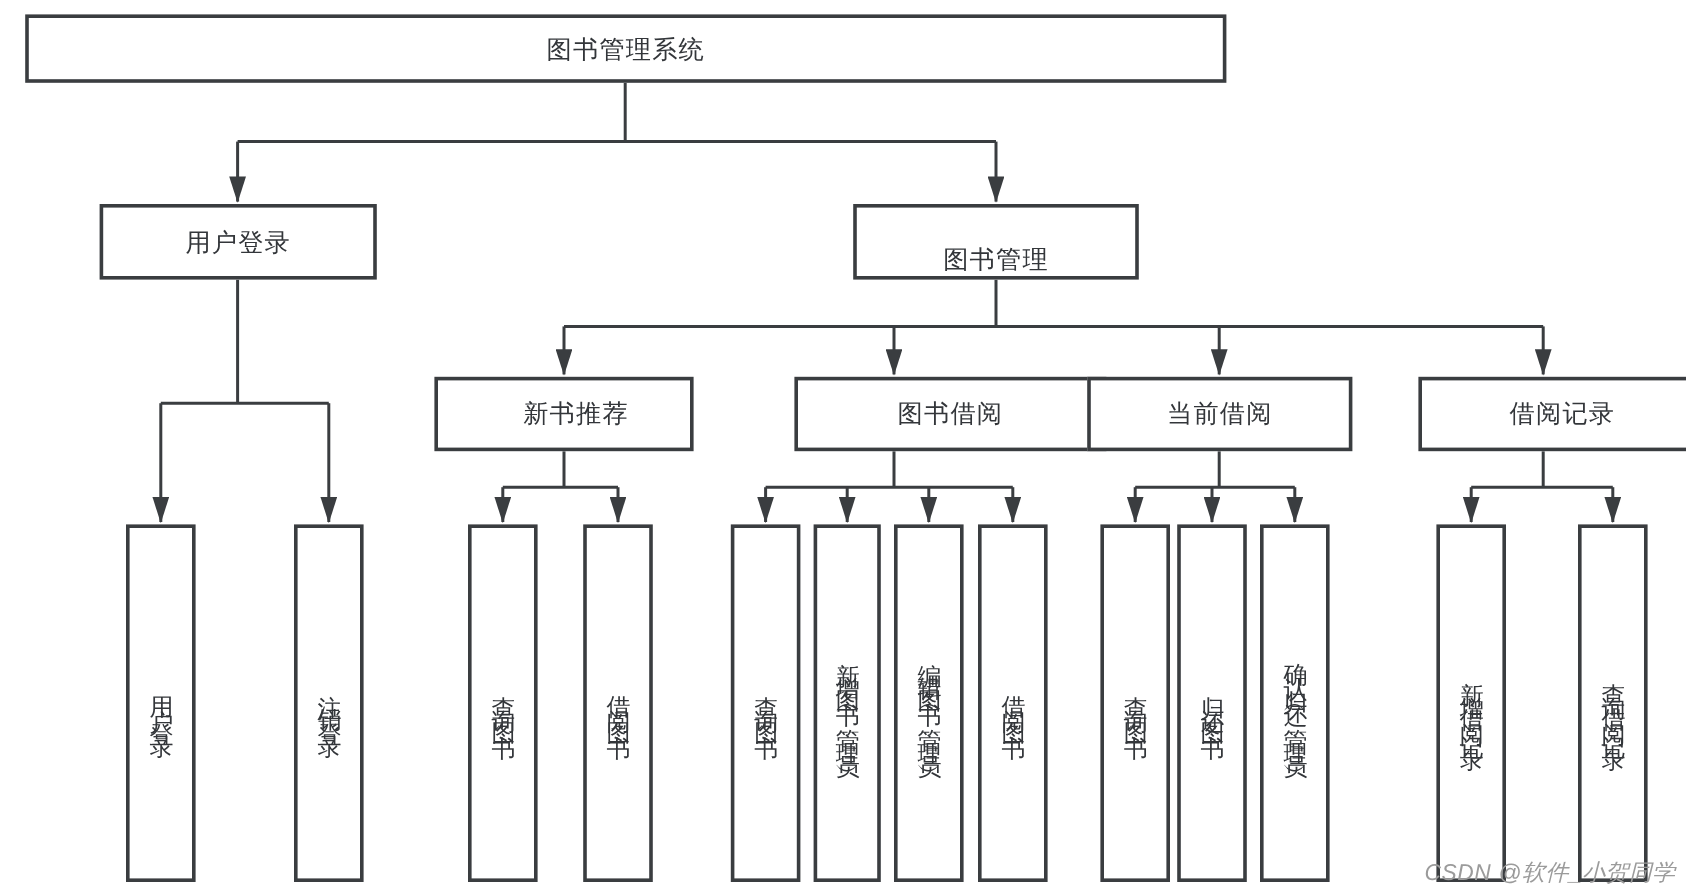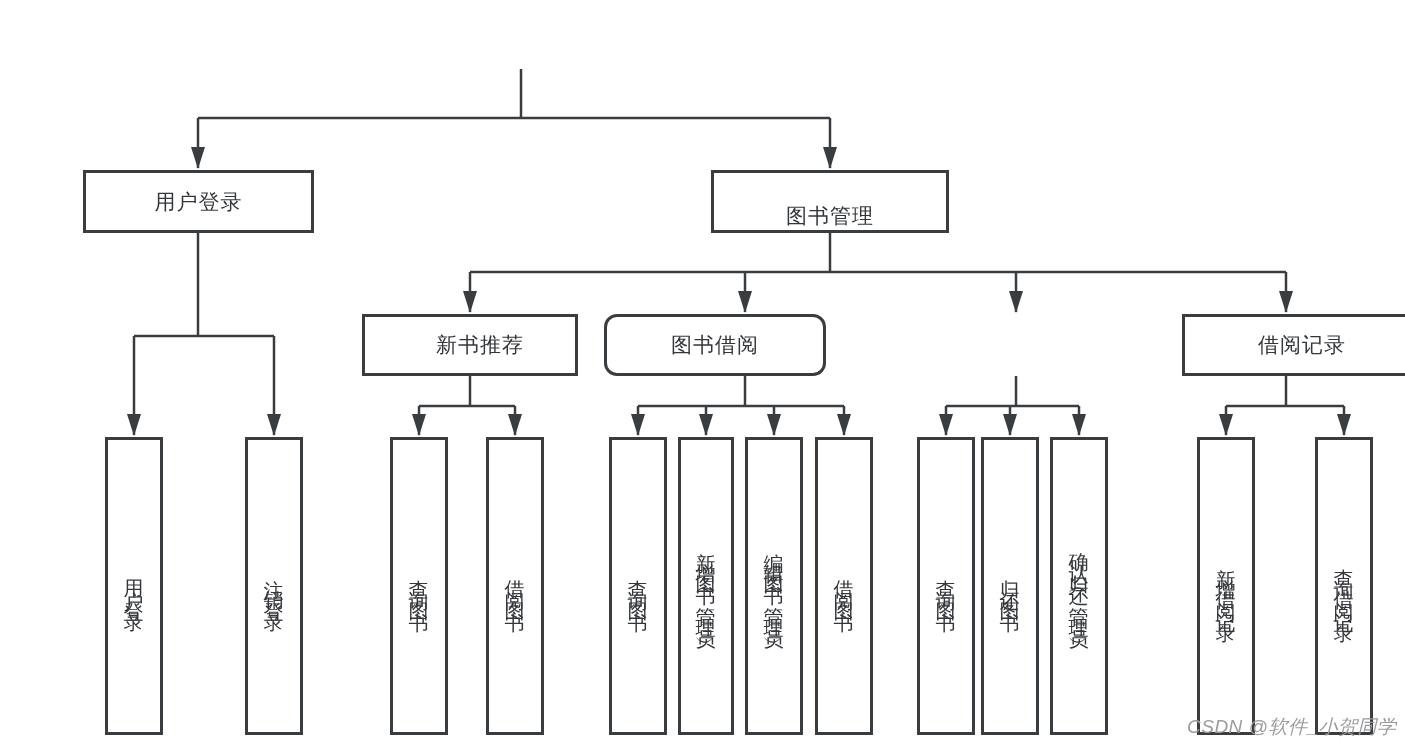--- a/index.html
+++ b/index.html
@@ -100,33 +100,39 @@
     <line x1="946" y1="406" x2="946" y2="435" marker-end="url(#ah)"></line>
     <line x1="1010" y1="406" x2="1010" y2="435" marker-end="url(#ah)"></line>
     <line x1="1079" y1="406" x2="1079" y2="435" marker-end="url(#ah)"></line>
 
     <line x1="1286" y1="376" x2="1286" y2="406"></line>
     <line x1="1226" y1="406" x2="1344" y2="406"></line>
     <line x1="1226" y1="406" x2="1226" y2="435" marker-end="url(#ah)"></line>
     <line x1="1344" y1="406" x2="1344" y2="435" marker-end="url(#ah)"></line>
   </svg>
 
+  <div class="node hbox" style="left:21px; top:12px; width:1001px; height:57px;">
+    <span>图书管理系统</span>
+  </div>
 
   <div class="node hbox" style="left:83px; top:170px; width:231px; height:63px;">
     <span>用户登录</span>
   </div>
   <div class="node hbox" style="left:711px; top:170px; width:238px; height:63px;align-items:flex-end;">
     <span>图书管理</span>
   </div>
 
   <div class="node hbox" style="left:362px; top:314px; width:216px; height:62px;padding-left:20px;">
     <span>新书推荐</span>
   </div>
-  <div class="node hbox" style="left:604px; top:314px; width:222px; height:62px;border-radius:13px;">
+  <div class="node hbox" style="left:662px; top:314px; width:260px; height:62px;">
     <span>图书借阅</span>
+  </div>
+  <div class="node hbox" style="left:906px; top:314px; width:221px; height:62px;">
+    <span>当前借阅</span>
   </div>
   <div class="node hbox" style="left:1182px; top:314px; width:240px; height:62px;">
     <span>借阅记录</span>
   </div>
 
   <div class="node vbox" style="left:105px; top:437px; width:58px; height:298px;">
     <span>用户登录</span>
   </div>
   <div class="node vbox" style="left:245px; top:437px; width:58px; height:298px;">
     <span>注销登录</span>

